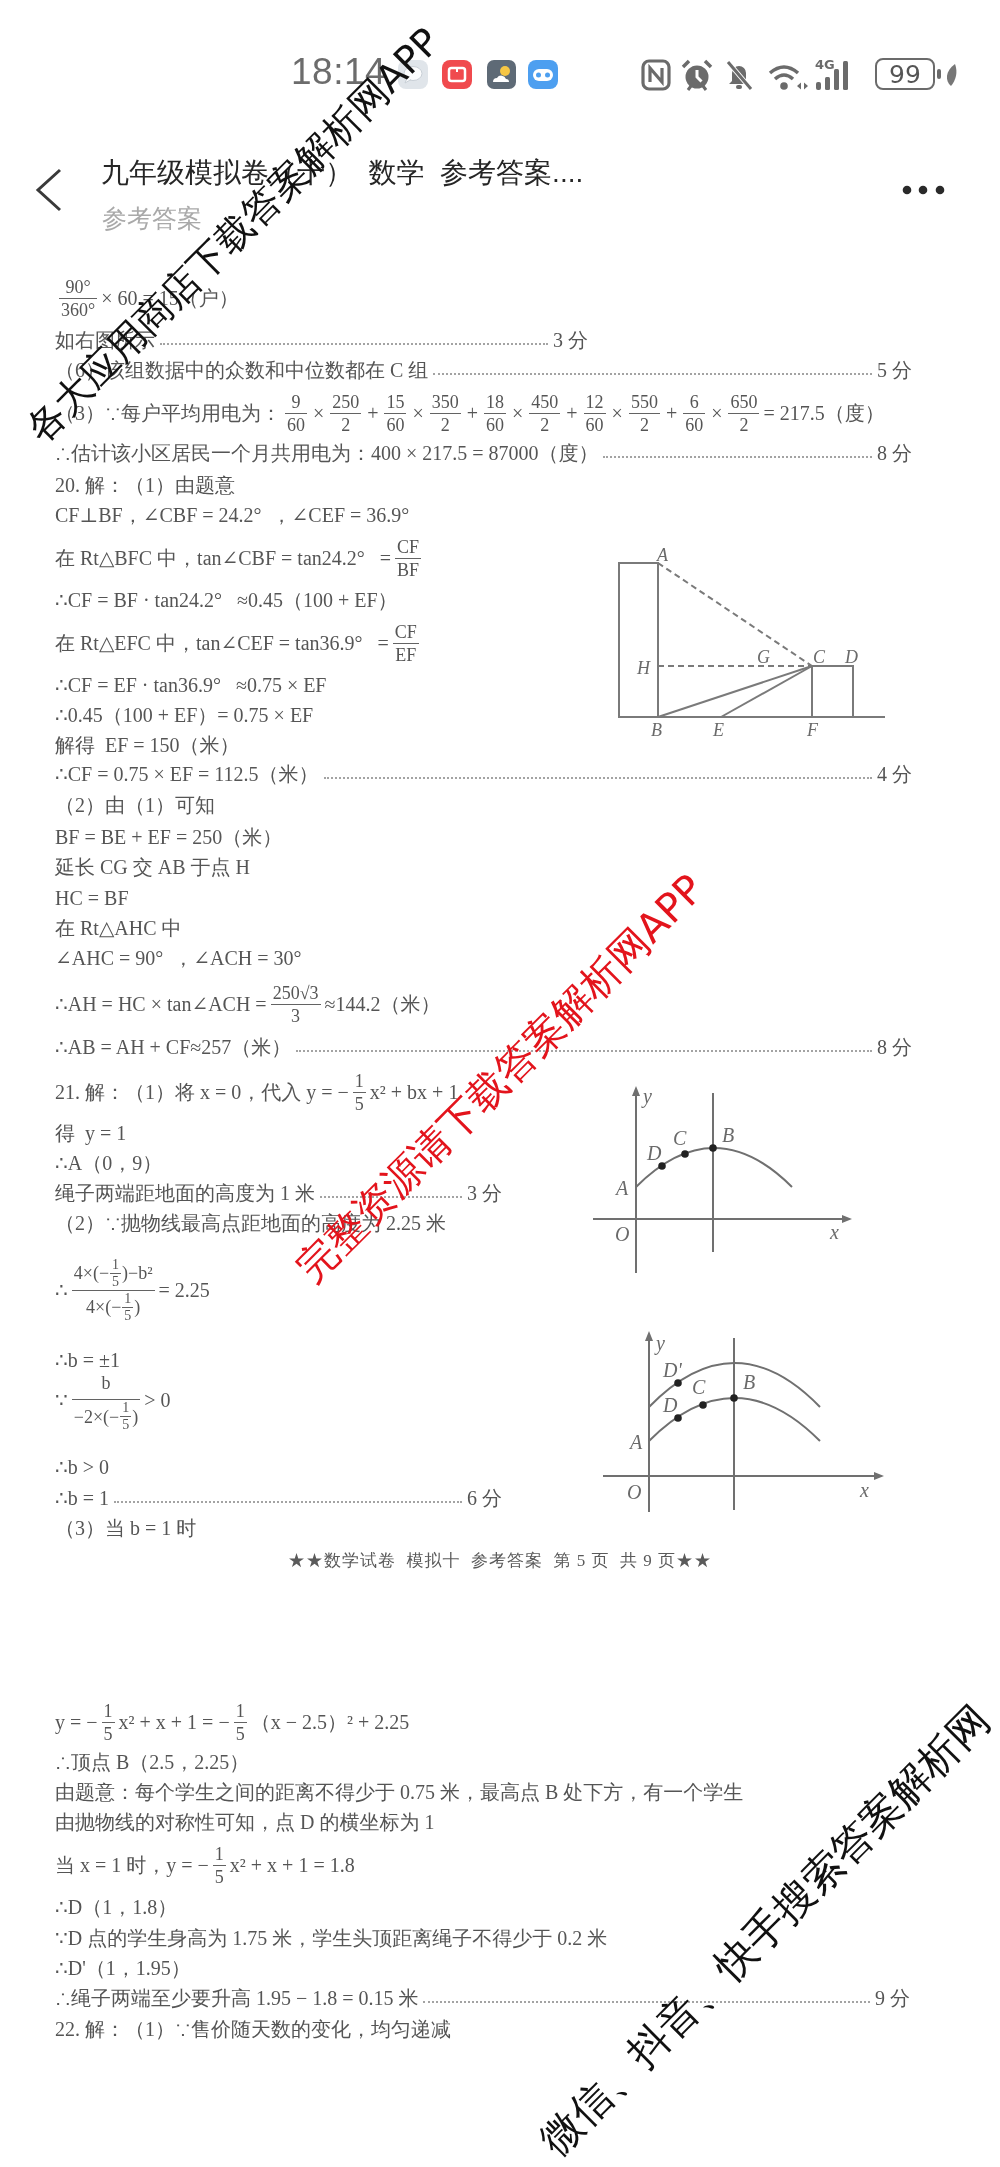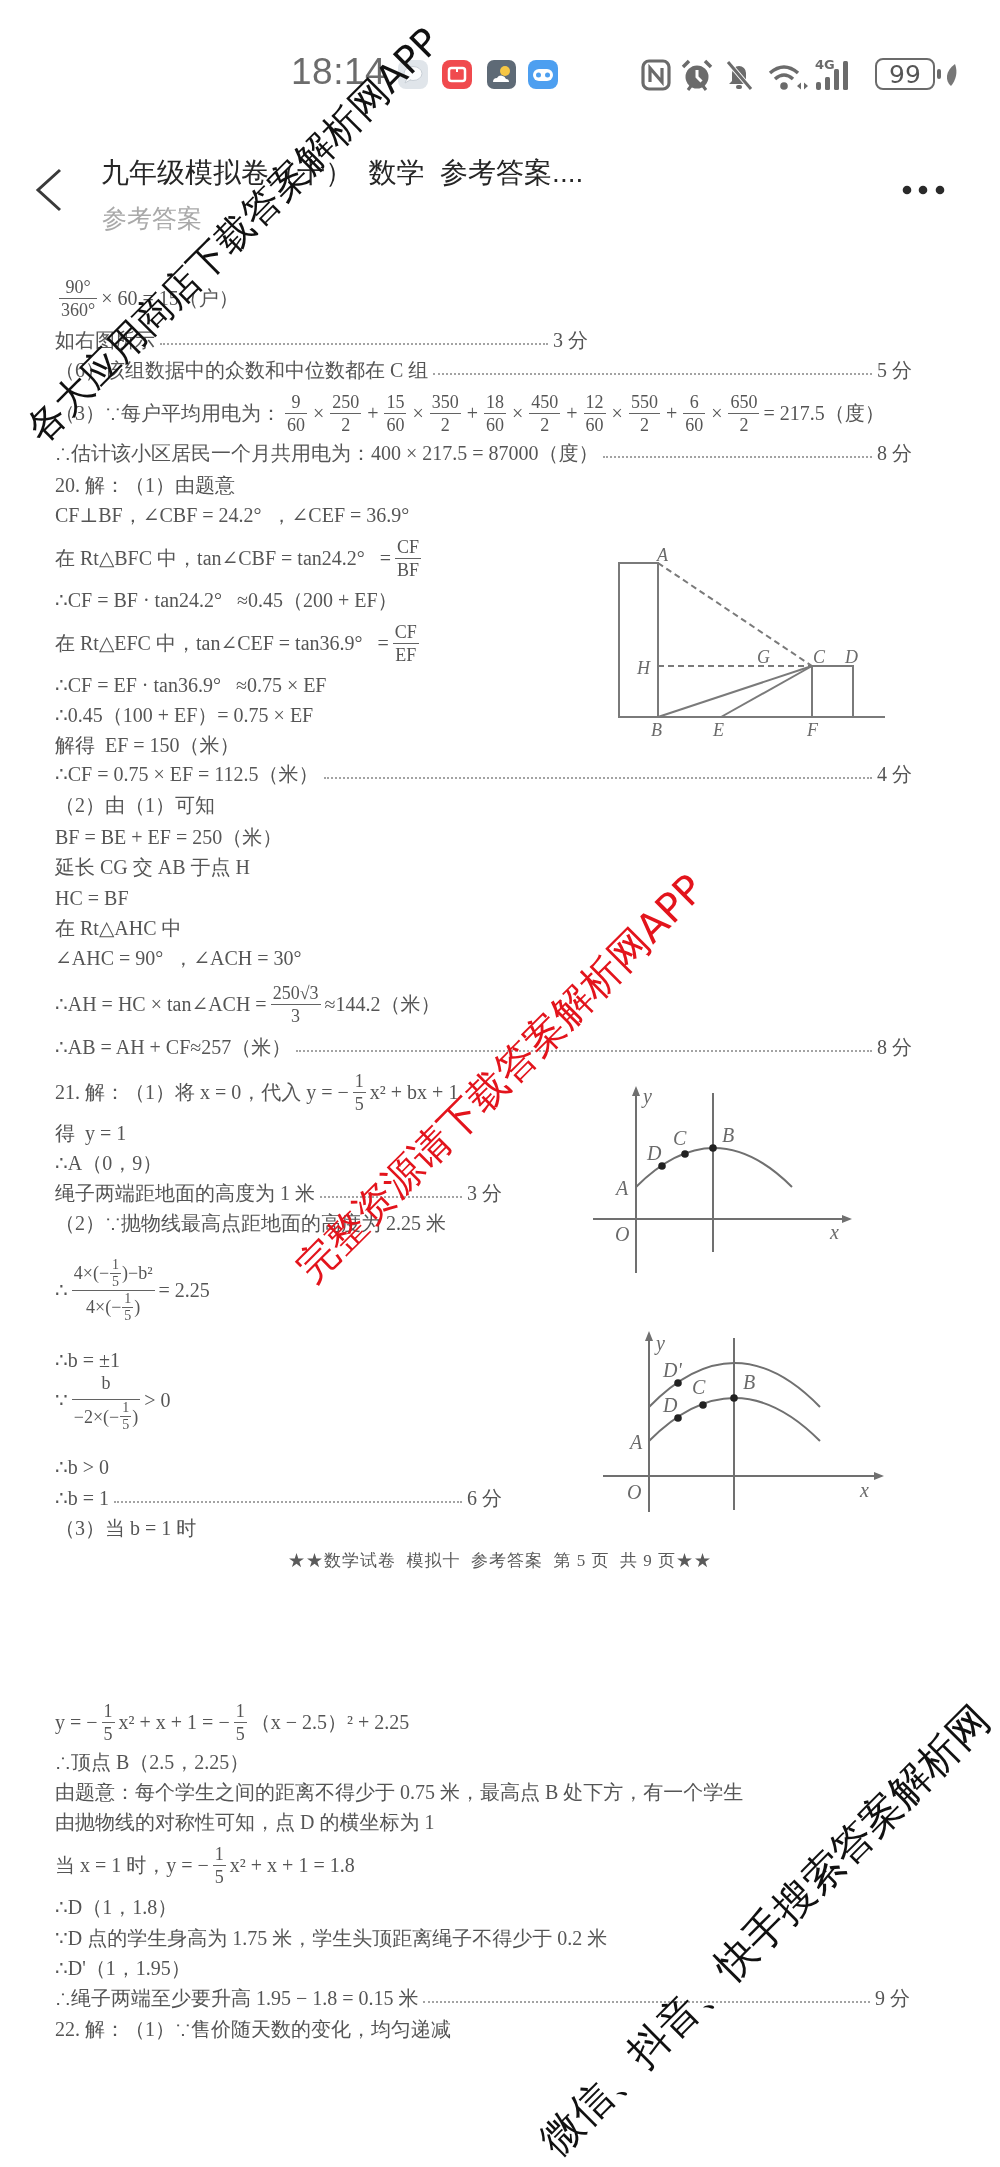--- a/index.html
+++ b/index.html
@@ -163,21 +163,21 @@
       <span>∴估计该小区居民一个月共用电为：400 × 217.5 = 87000（度）</span><span class="dots"></span><span>8 分</span>
     </div>
 
     <div class="ln" style="top:235px"><span>20. 解：（1）由题意</span></div>
     <div class="ln" style="top:265px"><span>CF⊥BF，∠CBF = 24.2°  ，∠CEF = 36.9°</span></div>
 
     <div class="ln" style="top:308px">
       <span>在 Rt△BFC 中，tan∠CBF = tan24.2°   =</span>
       <span class="fr"><span class="n">CF</span><span class="d">BF</span></span>
     </div>
-    <div class="ln" style="top:350px"><span>∴CF = BF · tan24.2°   ≈0.45（200 + EF）</span></div>
+    <div class="ln" style="top:350px"><span>∴CF = BF · tan24.2°   ≈0.45（100 + EF）</span></div>
     <div class="ln" style="top:393px">
       <span>在 Rt△EFC 中，tan∠CEF = tan36.9°   =</span>
       <span class="fr"><span class="n">CF</span><span class="d">EF</span></span>
     </div>
     <div class="ln" style="top:435px"><span>∴CF = EF · tan36.9°   ≈0.75 × EF</span></div>
     <div class="ln" style="top:465px"><span>∴0.45（100 + EF）= 0.75 × EF</span></div>
     <div class="ln" style="top:495px"><span>解得  EF = 150（米）</span></div>
     <div class="ln lead" style="top:524px;width:857px">
       <span>∴CF = 0.75 × EF = 112.5（米）</span><span class="dots"></span><span>4 分</span>
     </div>

